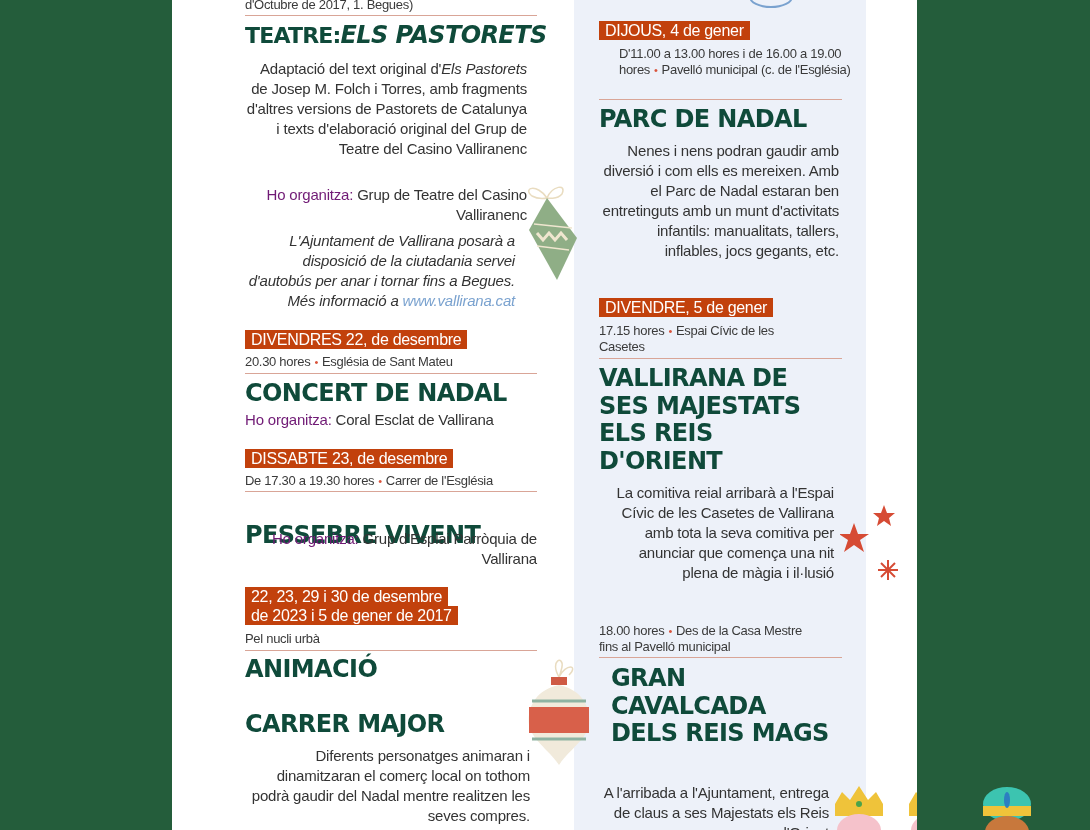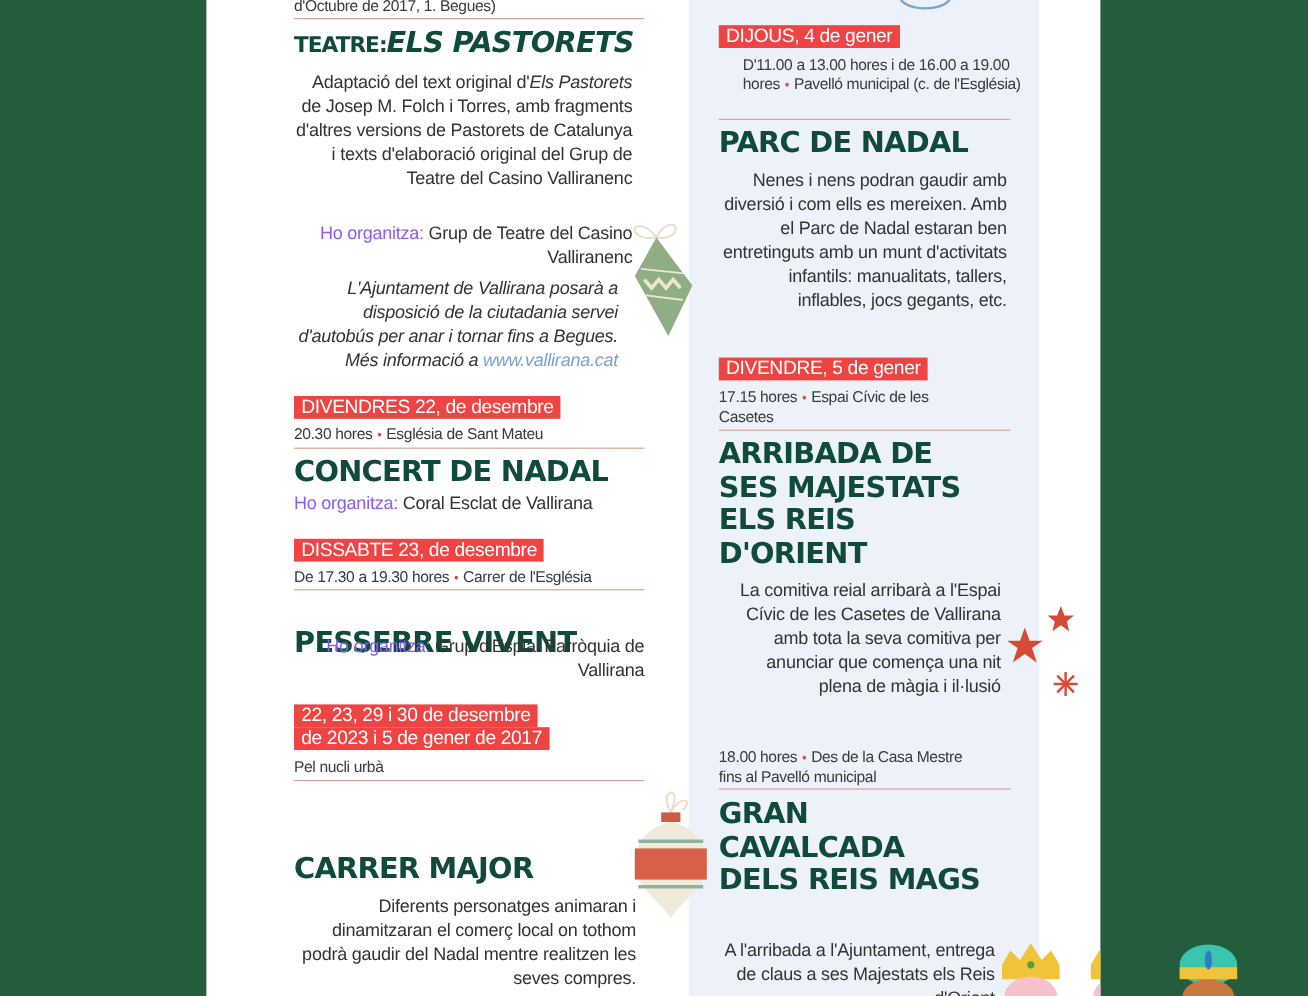--- a/index.html
+++ b/index.html
@@ -23,30 +23,30 @@
   .meta {
     font-size:13px; color:#3a3a3a; line-height:16px; letter-spacing:-0.3px;
   }
   .meta .dot { color:#d9533b; font-size:11px; margin:0 4px; }
   .rule { height:0; border-top:1.5px solid #d9a597; }
   .title {
     font-family:"DejaVu Sans", sans-serif; font-weight:bold;
     color:#0f4a3a; font-size:24px; line-height:27.5px; letter-spacing:-0.6px;
     margin:0;
   }
-  .title .small { font-size:18px; letter-spacing:-0.8px; }
+  .title .small { font-size:22px; letter-spacing:-0.8px; }
   .title .it { font-style:italic; }
   .body {
     font-size:15px; color:#333; line-height:20px; letter-spacing:-0.2px;text-align:right;
   }
   .body em { font-style:italic; }
-  .org-label { color:#8b5cf6; }
+  .org-label { color:#701a75; }
   .link { color:#7aa2cf; }
   .datebadge {
-    display:inline-block; background:#ef4444; color:#fff;
+    display:inline-block; background:#c2410c; color:#fff;
     font-size:16px; line-height:19px; padding:0 6px; letter-spacing:-0.3px;
     white-space:nowrap;
   }
   .deco { position:absolute; }
 </style>
 </head>
 <body>
 
 <div class="page">
   <div class="rightcol"></div>
@@ -98,21 +98,21 @@
       <span>Grup d'Esplai Parròquia de Vallirana</span>
     </div>
 
     <div class="abs" style="top:587px;left:0;width:296px;">
       <span class="datebadge" style="display:inline-block;">22, 23, 29 i 30 de desembre</span><br>
       <span class="datebadge">de 2023 i 5 de gener de 2017</span>
     </div>
     <div class="abs meta" style="top:631px;left:0;">Pel nucli urbà</div>
     <div class="abs rule" style="top:650px;left:0;width:292px;"></div>
     <h2 class="abs title" style="top:656px;left:0;">
-      <br>
+      <span>ANIMACIÓ</span><br>
       <br>
       <span>CARRER MAJOR</span>
     </h2>
     <div class="abs body" style="top:746px;left:0;width:285px;">Diferents personatges animaran i dinamitzaran el comerç local on tothom podrà gaudir del Nadal mentre realitzen les seves compres.</div>
   </div>
 
   <div class="col col-right">
     <div class="abs" style="top:-14px;left:150px;width:40px;height:18px;border:2px solid #7aa2cf;border-radius:50%;"></div>
 
     <div class="abs" style="top:21px;left:0;">
@@ -126,32 +126,32 @@
     <div class="abs body" style="top:141px;left:0;width:240px;">Nenes i nens podran gaudir amb diversió i com ells es mereixen. Amb el Parc de Nadal estaran ben entretinguts amb un munt d'activitats infantils: manualitats, tallers, inflables, jocs gegants, etc.</div>
 
     <div class="abs" style="top:298px;left:0;">
       <span class="datebadge">DIVENDRE, 5 de gener</span>
     </div>
     <div class="abs meta" style="top:323px;left:0;width:220px;">
       <span>17.15 hores</span><span class="dot">•</span><span>Espai Cívic de les Casetes</span>
     </div>
     <div class="abs rule" style="top:358px;left:0;width:243px;"></div>
     <h2 class="abs title" style="top:365px;left:0;white-space:nowrap;">
-      <span>ARRIBADA DE</span><br>
+      <span>VALLIRANA DE</span><br>
       <span>SES MAJESTATS</span><br>
       <span>ELS REIS</span><br>
       <span>D'ORIENT</span>
     </h2>
     <div class="abs body" style="top:483px;left:0;width:235px;">La comitiva reial arribarà a l'Espai Cívic de les Casetes de Vallirana amb tota la seva comitiva per anunciar que comença una nit plena de màgia i il·lusió</div>
 
     <div class="abs meta" style="top:623px;left:0;width:225px;">
       <span>18.00 hores</span><span class="dot">•</span><span>Des de la Casa Mestre fins al Pavelló municipal</span>
     </div>
     <div class="abs rule" style="top:657px;left:0;width:243px;"></div>
-    <h2 class="abs title" style="top:665px;left:0;white-space:nowrap;">
+    <h2 class="abs title" style="top:665px;left:12px;white-space:nowrap;">
       <span>GRAN</span><br>
       <span>CAVALCADA</span><br>
       <span>DELS REIS MAGS</span><br>
     </h2>
     <div class="abs body" style="top:783px;left:0;width:230px;">A l'arribada a l'Ajuntament, entrega de claus a ses Majestats els Reis d'Orient</div>
   </div>
 
   <svg class="deco" style="left:345px;top:178px;" width="70" height="105" viewBox="0 0 70 105">
     <path d="M30 20 C20 5, 5 10, 15 18 C22 22, 30 20, 30 20 C35 8, 50 5, 45 16 C40 22, 30 20, 30 20" fill="none" stroke="#e9dcc0" stroke-width="1.5"></path>
     <polygon points="30,20 60,60 40,102 12,52" fill="#8fae86"></polygon>

